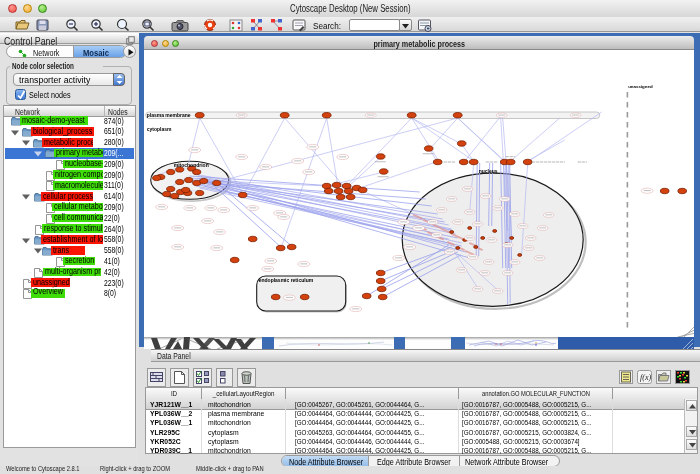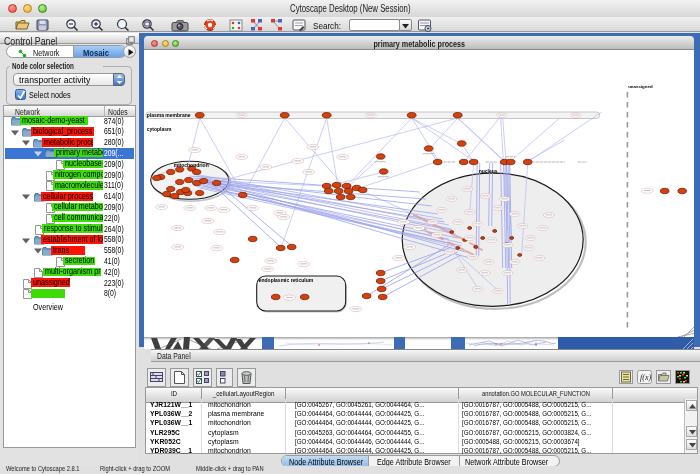--- a/index.html
+++ b/index.html
@@ -273,21 +273,21 @@
           <path d="M5.5 0.5 L5.5 3.5 L8.5 3.5" fill="none" stroke="#8a8a8a" stroke-width="0.9"></path>
         </svg>
         <div style="position:absolute;left:27.0px;top:172.4px;width:39.0px;height:8.6px;background:#fa1505"></div>
         <div style="position:absolute;left:29.0px;top:172.0px;width:37.0px;height:9.8px;overflow:hidden"><span style="display:inline-block;vertical-align:top;font-size:9px;line-height:9.8px;color:#000;white-space:nowrap;transform:scaleX(0.8);transform-origin:0 0">unassigned</span></div>
         <div style="position:absolute;left:100px;top:172.6px;font-size:8.5px;line-height:9px;color:#000;white-space:nowrap;transform:scaleX(0.8);transform-origin:0 0">223(0)</div>
         <svg style="position:absolute;left:19px;top:183.4px" width="9" height="10">
           <path d="M0.5 0.5 L5.5 0.5 L8.5 3.5 L8.5 9.5 L0.5 9.5 Z" fill="#fff" stroke="#8a8a8a" stroke-width="0.9"></path>
           <path d="M5.5 0.5 L5.5 3.5 L8.5 3.5" fill="none" stroke="#8a8a8a" stroke-width="0.9"></path>
         </svg>
         <div style="position:absolute;left:27.0px;top:183.2px;width:34.0px;height:8.6px;background:#3fdd08"></div>
-        <div style="position:absolute;left:29.0px;top:197px;width:32.0px;height:9.8px;overflow:hidden"><span style="display:inline-block;vertical-align:top;font-size:9px;line-height:9.8px;color:#000;white-space:nowrap;transform:scaleX(0.8);transform-origin:0 0">Overview</span></div>
+        <div style="position:absolute;left:29.0px;top:181px;width:32.0px;height:9.8px;overflow:hidden"><span style="display:inline-block;vertical-align:top;font-size:9px;line-height:9.8px;color:#000;white-space:nowrap;transform:scaleX(0.8);transform-origin:0 0">Overview</span></div>
         <div style="position:absolute;left:100px;top:183.4px;font-size:8.5px;line-height:9px;color:#000;white-space:nowrap;transform:scaleX(0.8);transform-origin:0 0">8(0)</div>
     </div>
   </div>
 </div>
 
 <div class="abs" style="left:139px;top:33px;width:561px;height:314px;background:#3c6cb4">
   <div class="abs" style="left:5.3px;top:3px;width:550px;height:14px;background:linear-gradient(#ececec,#bdbdbd);border-radius:4px 4px 0 0;border-bottom:1px solid #8a8a8a">
     <div class="abs" style="left:7px;top:3.5px;width:7px;height:7px;border-radius:50%;background:radial-gradient(circle at 35% 30%,#ff9a90,#e84c40);border:0.5px solid #a33"></div>
     <div class="abs" style="left:17.5px;top:3.5px;width:7px;height:7px;border-radius:50%;background:radial-gradient(circle at 35% 30%,#ffd890,#eea828);border:0.5px solid #a80"></div>
     <div class="abs" style="left:28px;top:3.5px;width:7px;height:7px;border-radius:50%;background:radial-gradient(circle at 35% 30%,#b8f090,#52bc28);border:0.5px solid #381"></div>
@@ -731,21 +731,21 @@
       </g>
     <g fill="#dd3">
         <rect x="64" y="2" width="2" height="1.5"></rect>
         <rect x="60" y="5" width="2" height="1.5"></rect>
         <rect x="67" y="5" width="2" height="1.5"></rect>
         <rect x="64" y="11" width="2" height="1.5"></rect>
       </g>
   </svg>
 
   <div class="abs" style="left:6px;top:38.5px;width:553px;height:67px;background:#fff;border:1px solid #999">
-    <div class="abs" style="left:0;top:0;width:551px;height:15px;background:linear-gradient(#fafafa,#d2d2d2);border-bottom:1px solid #999">
+    <div class="abs" style="left:0;top:0;width:551px;height:22px;background:linear-gradient(#fafafa,#d2d2d2);border-bottom:1px solid #999">
       <div class="abs" style="left:0;top:1px;width:56px;text-align:center;font-size:8px;color:#111"><span class="sc">ID</span></div>
       <div class="abs" style="left:56px;top:1px;width:84px;text-align:center;font-size:8px;color:#111"><span class="sc">_cellularLayoutRegion</span></div>
       <div class="abs" style="left:313px;top:1px;width:154px;text-align:center;font-size:8px;color:#111"><span class="sc" style="transform:scaleX(0.72)">annotation.GO MOLECULAR_FUNCTION</span></div>
       <div class="abs" style="left:55px;top:0;width:1px;height:11px;background:#999"></div>
       <div class="abs" style="left:139px;top:0;width:1px;height:11px;background:#999"></div>
       <div class="abs" style="left:312px;top:0;width:1px;height:11px;background:#999"></div>
       <div class="abs" style="left:466px;top:0;width:1px;height:11px;background:#999"></div>
     </div>
     <div class="abs" style="left:55px;top:11px;width:1px;height:54px;background:#ddd"></div>
     <div class="abs" style="left:139px;top:11px;width:1px;height:54px;background:#ddd"></div>

